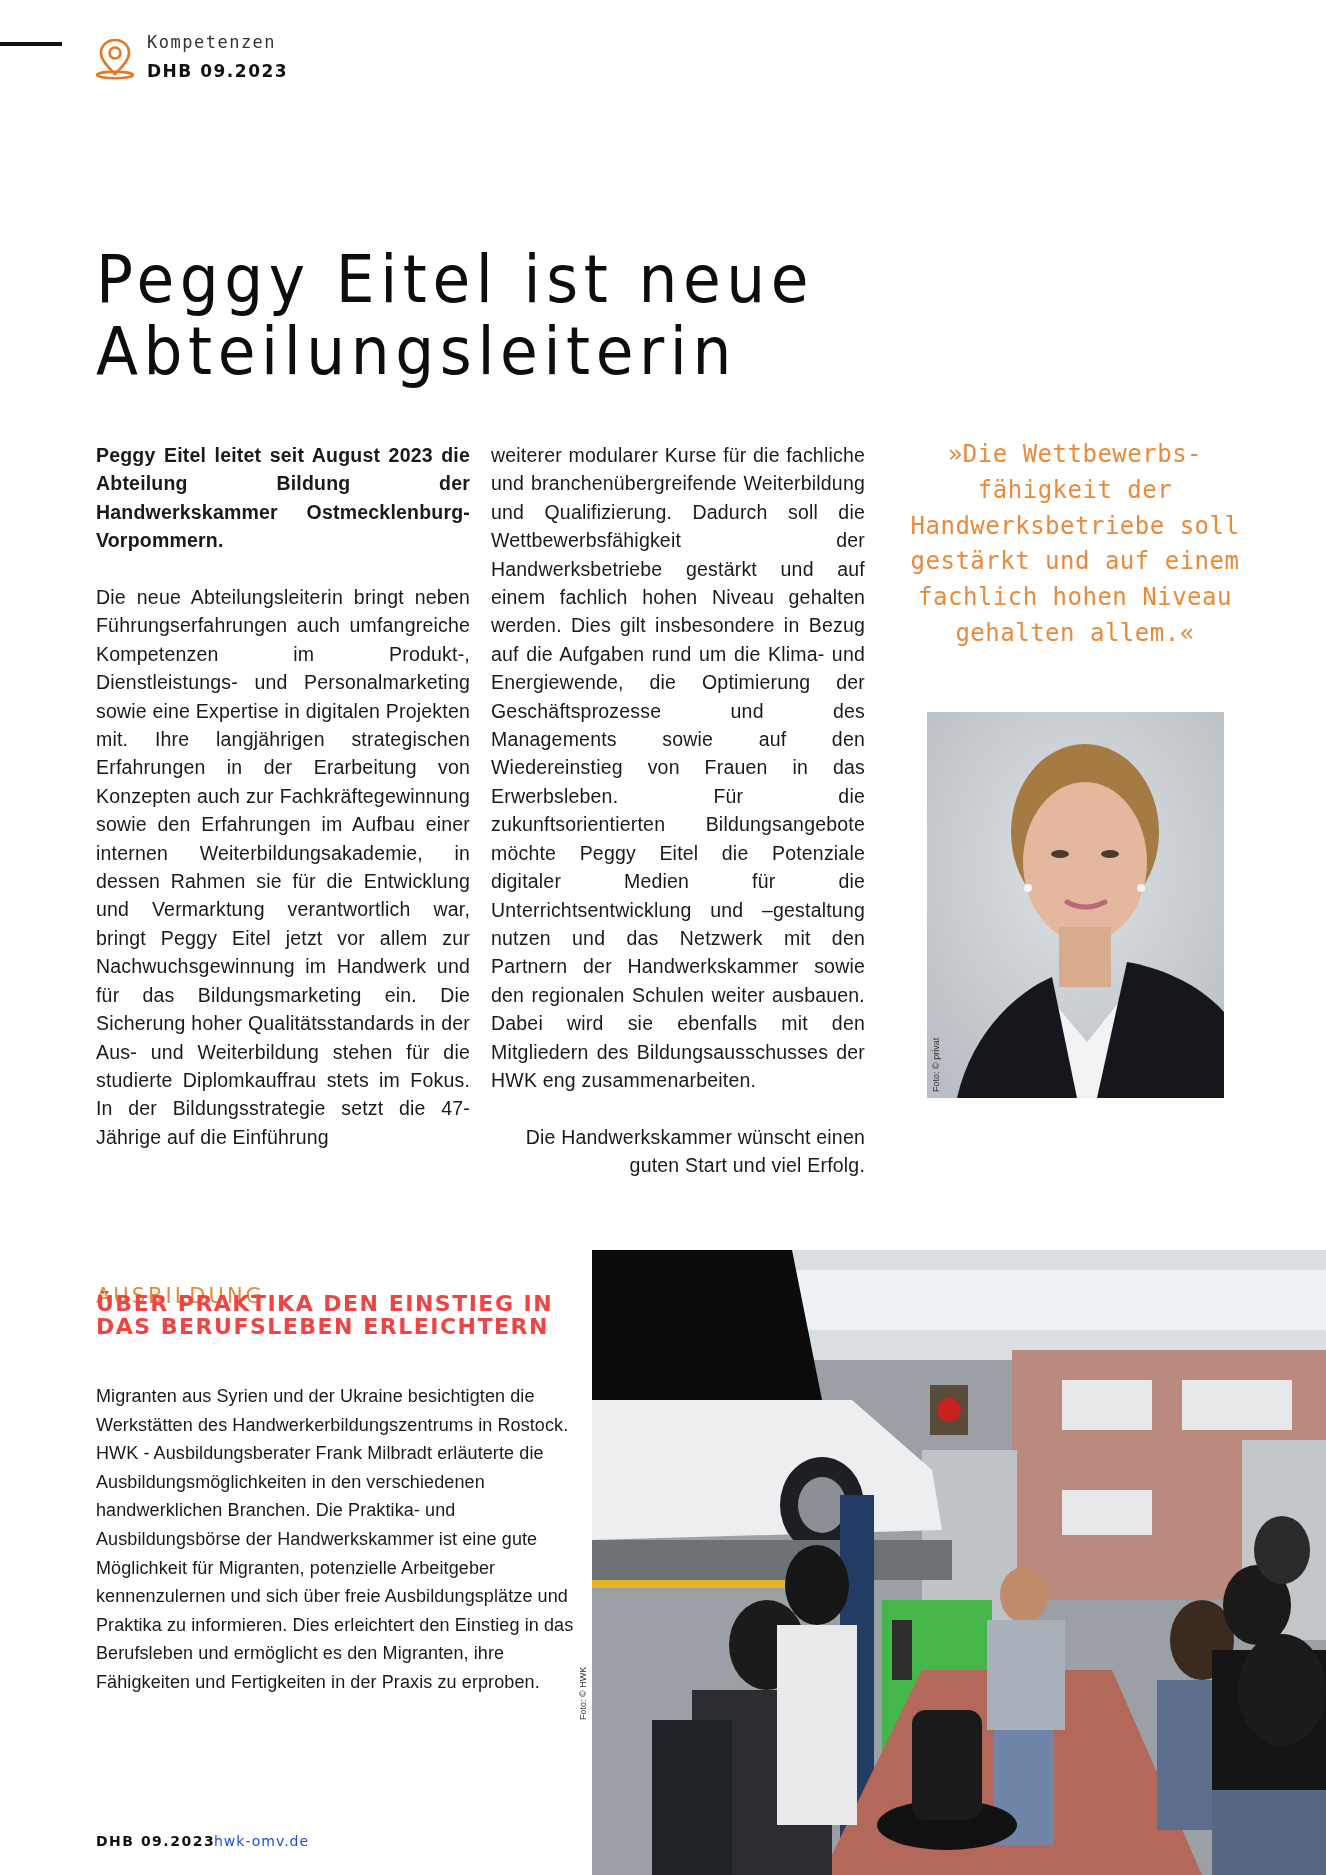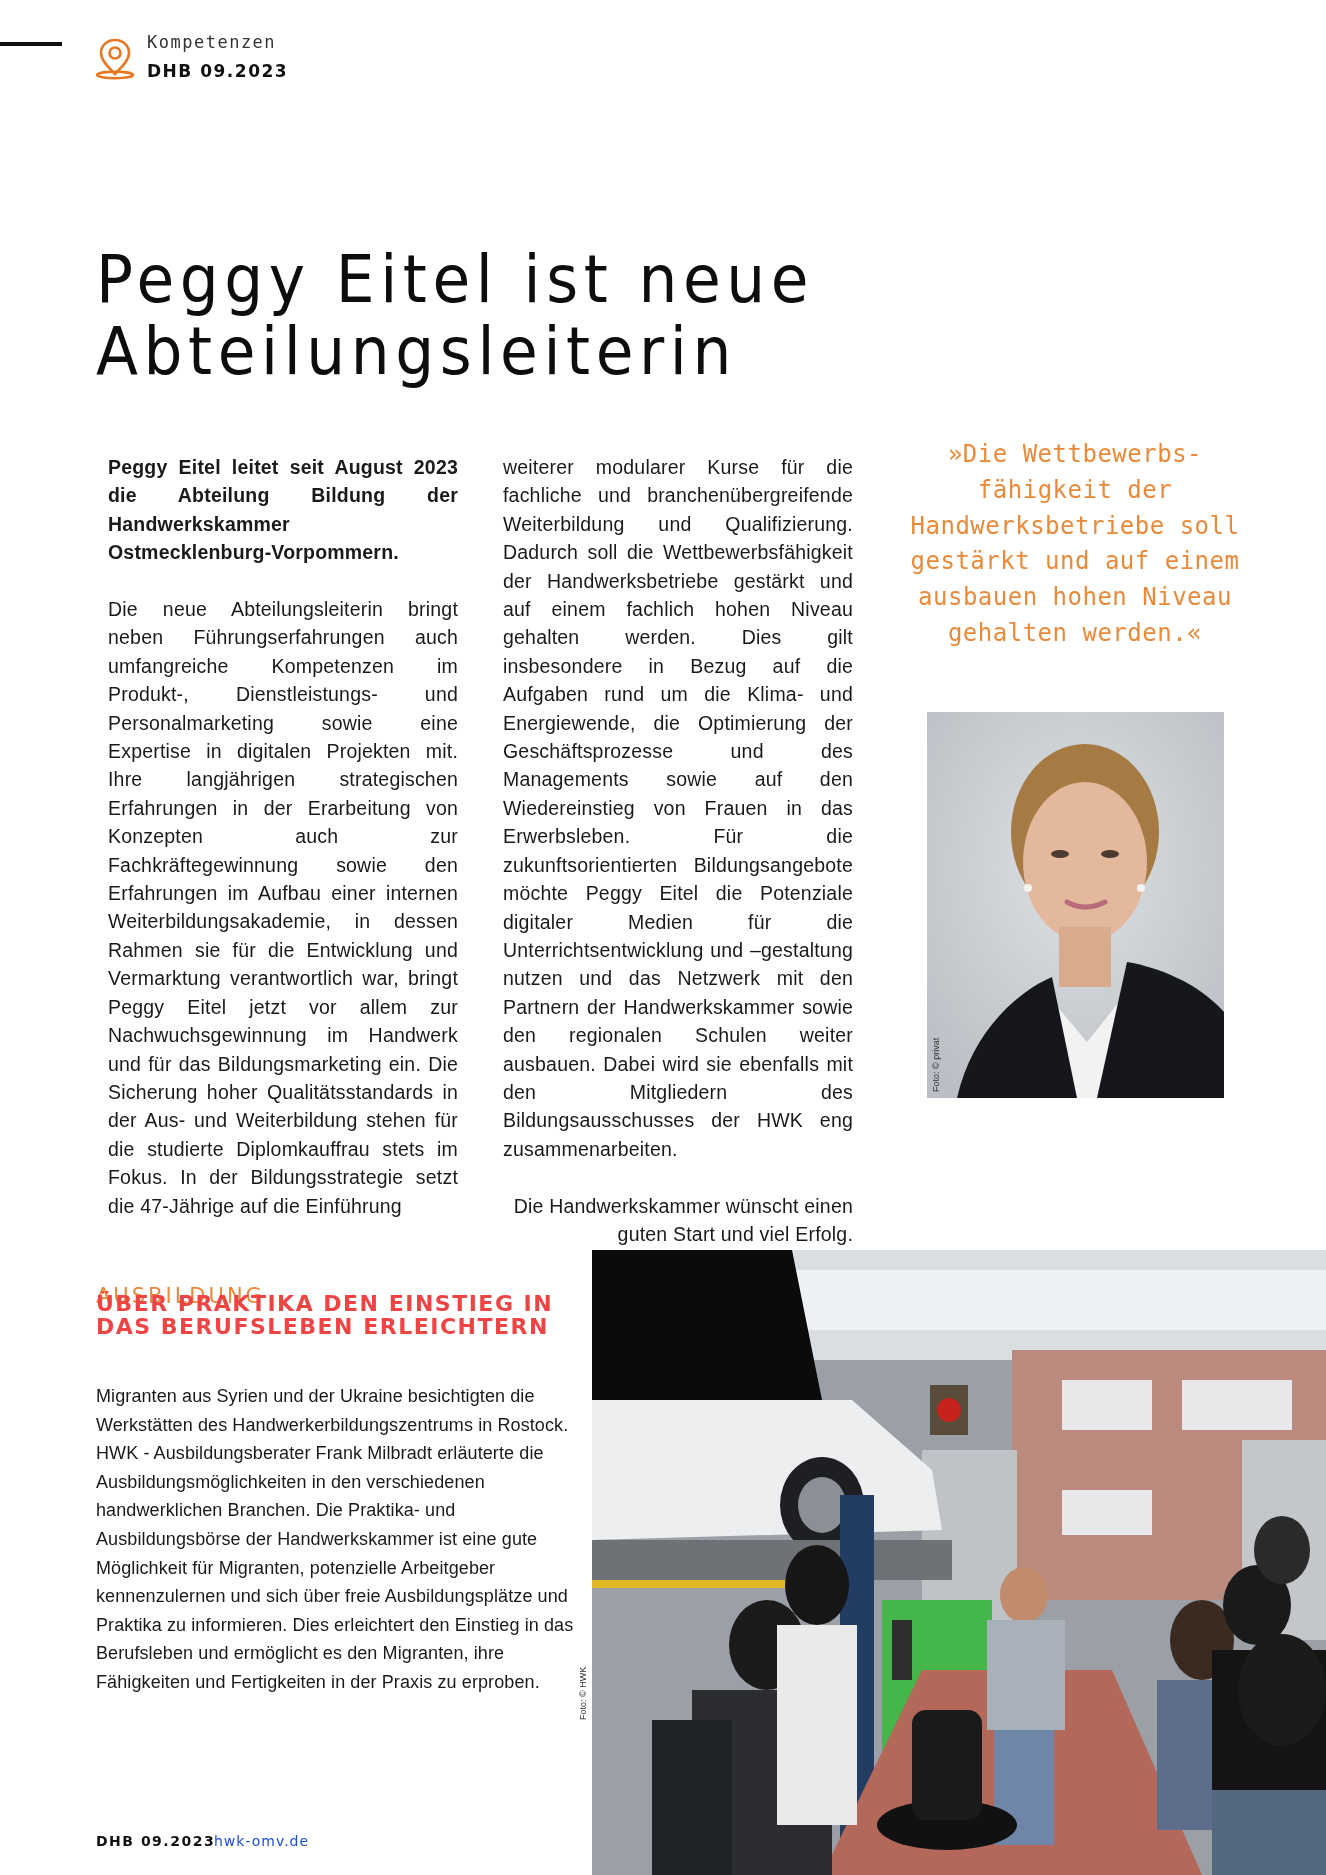--- a/index.html
+++ b/index.html
@@ -7,21 +7,21 @@
     body { position: relative; font-family: "DejaVu Sans", sans-serif; color: #111; }
 
     .top-rule { position: absolute; left: 0; top: 42px; width: 62px; height: 4px; background: #111; }
     .pin { position: absolute; left: 94px; top: 36px; width: 42px; height: 44px; }
     .kicker { position: absolute; left: 147px; top: 32px; font-family: "DejaVu Sans Mono", monospace; font-size: 17px; letter-spacing: 1.5px; color: #333; }
     .issue { position: absolute; left: 147px; top: 61px; font-family: "DejaVu Sans", sans-serif; font-weight: bold; font-size: 17px; letter-spacing: 1.5px; color: #111; }
 
     .headline { position: absolute; left: 96px; top: 244px; width: 1150px; font-family: "DejaVu Sans", sans-serif; font-weight: normal; font-size: 66px; line-height: 72px; letter-spacing: 6px; color: #0d0d0d; transform: scaleX(0.93); transform-origin: left top; }
 
     .col { position: absolute; top: 441px; width: 374px; font-family: "Liberation Sans", sans-serif; font-size: 19.5px; line-height: 28.4px; color: #1a1a1a; text-align: justify; letter-spacing: 0.2px; }
-    .col p { margin: 12px; }
+    .col p { margin: 0; }
     .col p + p { margin-top: 28.4px; }
     .col1 { left: 96px; }
     .col2 { left: 491px; }
     .lead { font-weight: bold; }
     .no-just { text-align: right; }
 
     .quote { position: absolute; left: 905px; top: 437px; width: 340px; text-align: center; font-family: "DejaVu Sans Mono", monospace; font-size: 24px; line-height: 35.8px; color: #E88A3A; letter-spacing: 0.5px; }
 
     .portrait { position: absolute; left: 927px; top: 712px; width: 297px; height: 386px; overflow: hidden; background: linear-gradient(135deg, #c9ced3 0%, #d8dcdf 45%, #c2c7cb 100%); }
     .portrait svg { width: 100%; height: 100%; display: block; }
@@ -60,21 +60,21 @@
 <div class="col col1">
   <p class="lead">Peggy Eitel leitet seit August 2023 die Abteilung Bildung der Handwerkskammer Ostmecklenburg-Vorpommern.</p>
   <p>Die neue Abteilungsleiterin bringt neben Führungserfahrungen auch umfangreiche Kompetenzen im Produkt-, Dienstleistungs- und Personalmarketing sowie eine Expertise in digitalen Projekten mit. Ihre langjährigen strategischen Erfahrungen in der Erarbeitung von Konzepten auch zur Fachkräftegewinnung sowie den Erfahrungen im Aufbau einer internen Weiterbildungsakademie, in dessen Rahmen sie für die Entwicklung und Vermarktung verantwortlich war, bringt Peggy Eitel jetzt vor allem zur Nachwuchsgewinnung im Handwerk und für das Bildungsmarketing ein. Die Sicherung hoher Qualitätsstandards in der Aus- und Weiterbildung stehen für die studierte Diplomkauffrau stets im Fokus. In der Bildungsstrategie setzt die 47-Jährige auf die Einführung</p>
 </div>
 
 <div class="col col2">
   <p>weiterer modularer Kurse für die fachliche und branchenübergreifende Weiterbildung und Qualifizierung. Dadurch soll die Wettbewerbsfähigkeit der Handwerksbetriebe gestärkt und auf einem fachlich hohen Niveau gehalten werden. Dies gilt insbesondere in Bezug auf die Aufgaben rund um die Klima- und Energiewende, die Optimierung der Geschäftsprozesse und des Managements sowie auf den Wiedereinstieg von Frauen in das Erwerbsleben. Für die zukunftsorientierten Bildungsangebote möchte Peggy Eitel die Potenziale digitaler Medien für die Unterrichtsentwicklung und –gestaltung nutzen und das Netzwerk mit den Partnern der Handwerkskammer sowie den regionalen Schulen weiter ausbauen. Dabei wird sie ebenfalls mit den Mitgliedern des Bildungsausschusses der HWK eng zusammenarbeiten.</p>
   <p class="no-just">Die Handwerkskammer wünscht einen guten Start und viel Erfolg.</p>
 </div>
 
-<div class="quote">»Die Wettbewerbs-fähigkeit der Handwerksbetriebe soll gestärkt und auf einem ausbauen hohen Niveau gehalten werden.«</div>
+<div class="quote">»Die Wettbewerbs-fähigkeit der Handwerksbetriebe soll gestärkt und auf einem fachlich hohen Niveau gehalten allem.«</div>
 
 <div class="portrait" title="Portrait of Peggy Eitel">
   <svg viewBox="0 0 297 386" preserveAspectRatio="none">
     <defs>
       <radialGradient id="bg" cx="50%" cy="40%" r="70%">
         <stop offset="0%" stop-color="#dde1e4"></stop>
         <stop offset="100%" stop-color="#b9bfc4"></stop>
       </radialGradient>
     </defs>
     <rect width="297" height="386" fill="url(#bg)"></rect>

